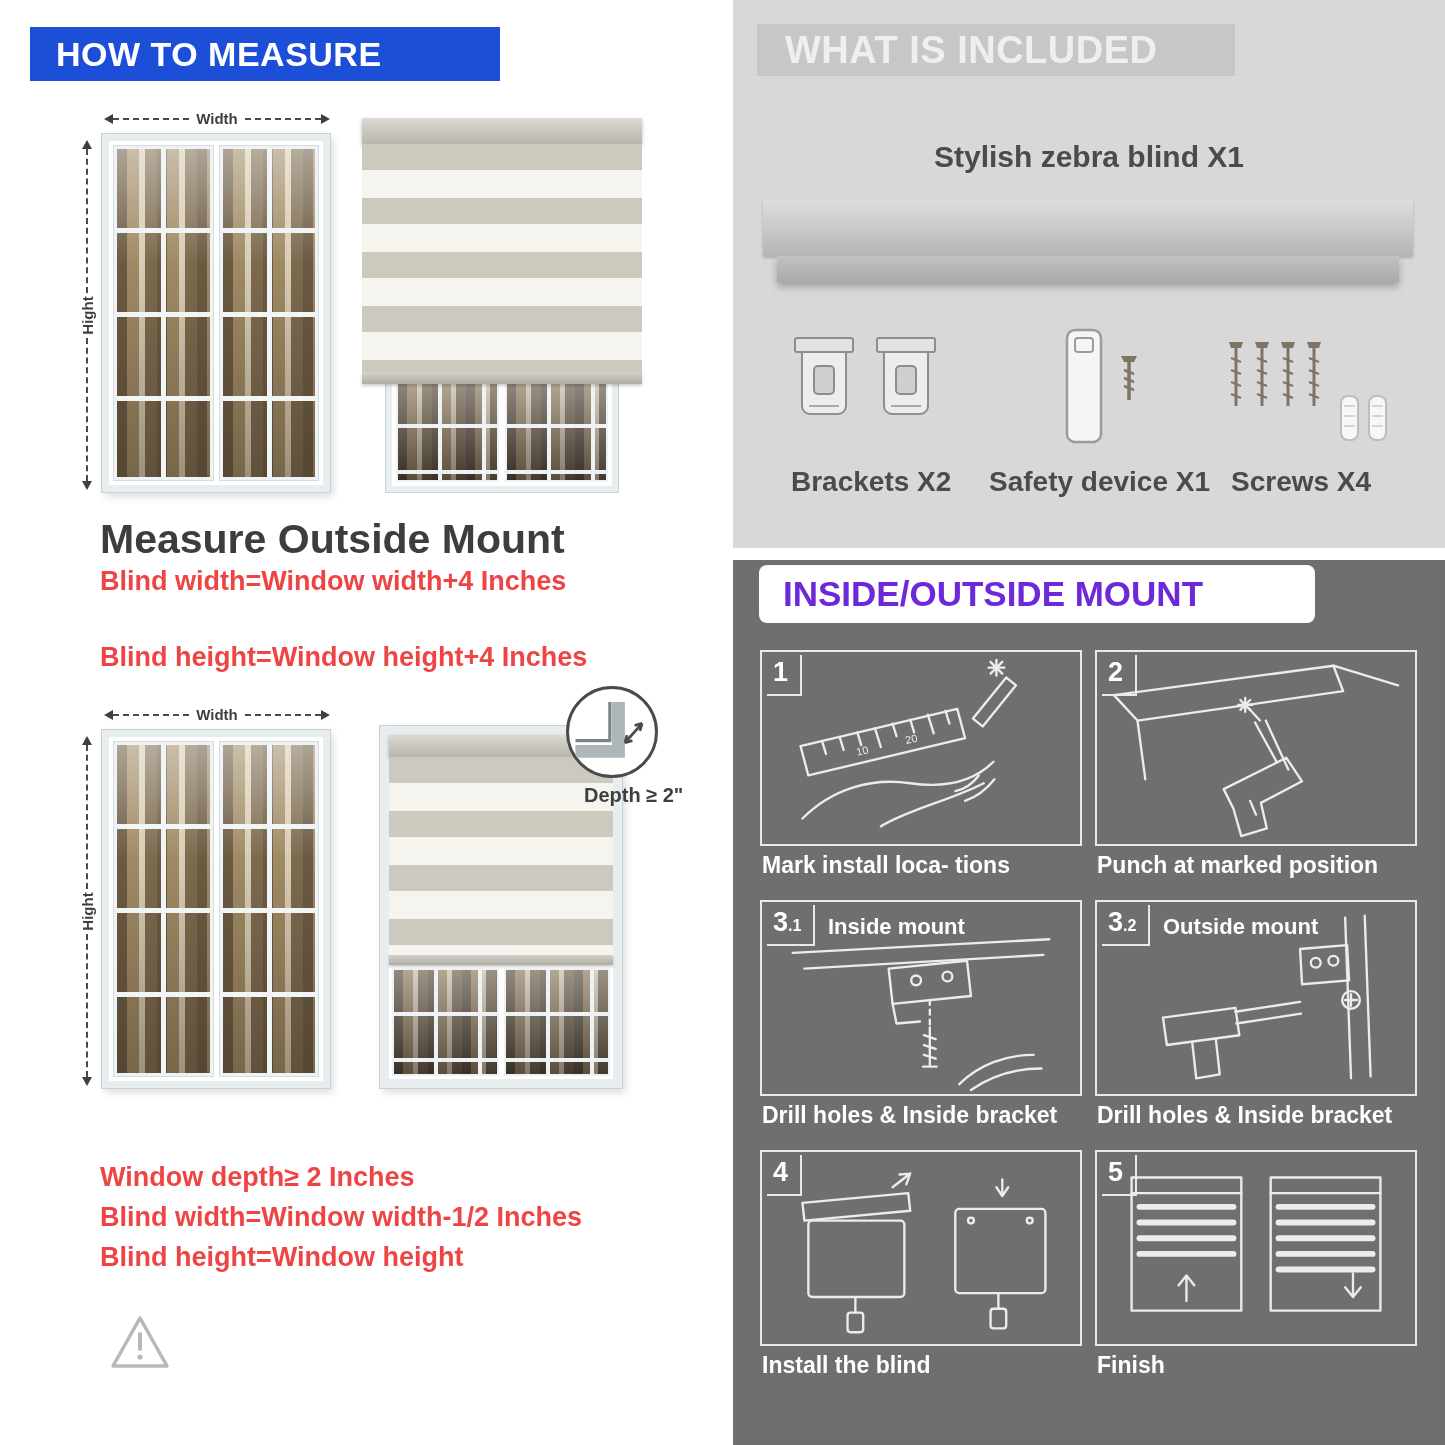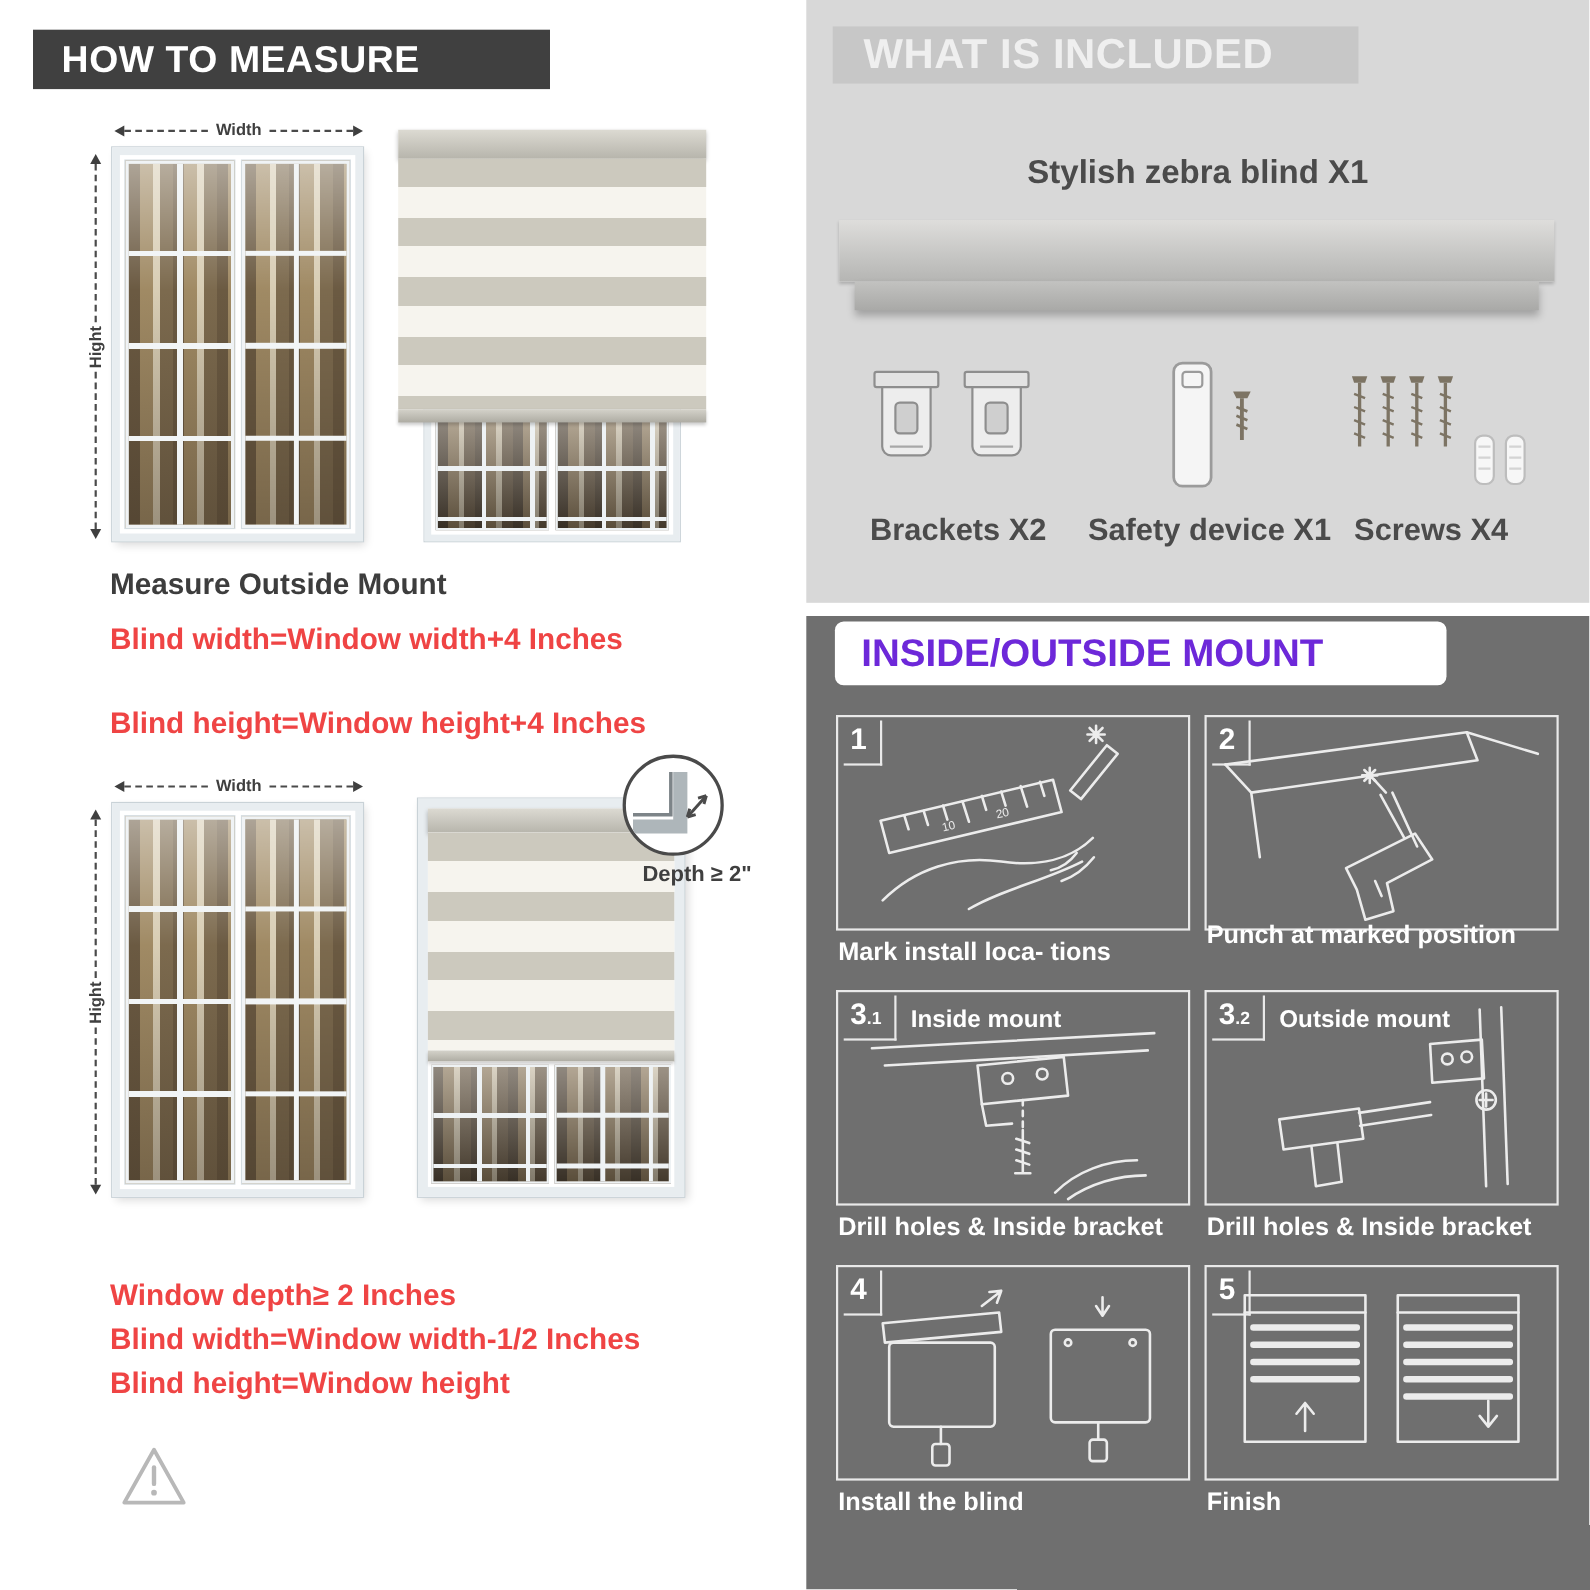--- a/index.html
+++ b/index.html
@@ -1,21 +1,21 @@
 <!DOCTYPE html>
 <html><head>
 <meta charset="utf-8">
 <style>
   html,body{margin:0;padding:0;background:#fff;}
   body{width:1445px;height:1445px;position:relative;font-family:"Liberation Sans",sans-serif;overflow:hidden;}
   .abs{position:absolute;}
 
   
   .left-half{position:absolute;left:0;top:0;width:722px;height:1445px;background:#fff;}
-  .htm-banner{position:absolute;left:30px;top:27px;width:470px;height:54px;background:#404040;color:#fff;
+  .htm-banner{position:absolute;left:30px;top:27px;width:470px;height:54px;background:#1d4ed8;color:#fff;
     font-size:34px;font-weight:bold;line-height:54px;padding-left:26px;box-sizing:border-box;letter-spacing:.5px;}
 
   
   .harrow{position:absolute;display:flex;align-items:center;color:#3f3f3f;font-size:15px;font-weight:bold;}
   .harrow .line{flex:1;border-top:2px dashed #4a4a4a;}
   .harrow .lbl{padding:0 7px;white-space:nowrap;}
   .ah{width:0;height:0;border:5px solid transparent;}
   .ah.l{border-right:9px solid #3f3f3f;border-left:none;}
   .ah.r{border-left:9px solid #3f3f3f;border-right:none;}
   .varrow{position:absolute;display:flex;flex-direction:column;align-items:center;color:#3f3f3f;font-size:15px;font-weight:bold;}
@@ -58,21 +58,21 @@
     box-shadow:0 0 0 1px #c9d2d7,3px 4px 8px rgba(0,0,0,.15);box-sizing:border-box;}
   .blindfigB .rail-top{height:22px;}
   .blindfigB .zebra{height:198px;}
   .blindfigB .rail-bot{height:10px;}
   .blindfigB .bwin{position:absolute;left:0;right:0;bottom:0;top:230px;padding:3px;display:flex;gap:5px;}
 
   .callout-circle{position:absolute;left:566px;top:686px;width:86px;height:86px;border-radius:50%;
     border:3px solid #4a4a4a;background:#fff;z-index:6;overflow:hidden;}
   .depth-note{position:absolute;left:584px;top:784px;font-size:20px;font-weight:bold;color:#3f3f3f;z-index:6;}
 
-  .h-dark{position:absolute;font-size:27px;font-weight:bold;color:#3d3d3d;}
+  .h-dark{position:absolute;font-size:41px;font-weight:bold;color:#3d3d3d;}
   .t-gray{position:absolute;font-size:27px;font-weight:bold;color:#ef4444;}
   .warn-text{position:absolute;left:180px;top:1318px;width:448px;font-size:20px;color:#a3a3a3;line-height:28px;}
 
   
   .right-top{position:absolute;left:733px;top:0;width:712px;height:548px;background:#d8d8d8;}
   .wii-banner{position:absolute;left:24px;top:24px;width:478px;height:52px;background:#c7c7c7;color:#efefef;
     font-size:38px;font-weight:bold;line-height:52px;padding-left:28px;box-sizing:border-box;letter-spacing:.5px;}
   .product-title{position:absolute;left:0;top:140px;width:100%;text-align:center;font-size:30px;font-weight:bold;color:#4b4b4b;}
   .rail1{position:absolute;left:30px;top:200px;width:650px;height:56px;
     background:linear-gradient(180deg,#dedddb,#c5c5c3 60%,#b5b5b3);box-shadow:0 2px 3px rgba(0,0,0,.2);}
@@ -284,21 +284,21 @@
         <path d="M16 44 L40 70 L250 40 L240 14"></path>
         <path d="M40 70 L48 130"></path>
         <path d="M143 54 h14 M150 47 v14 M145 49 l10 10 M155 49 l-10 10"></path>
         <path d="M128 140 L192 108 L208 132 L166 154 L172 180 L146 188 L138 160 Z"></path>
         <path d="M182 112 L160 72 M194 120 L171 70"></path>
         <path d="M165 70 L154 58"></path>
         <path d="M155 152 l6 14"></path>
       </g>
     </svg>
   </div>
-  <div class="caption" style="left:364px;top:276px;">Punch at  marked position</div>
+  <div class="caption" style="left:364px;top:292px;">Punch at  marked position</div>
 
   <div class="panel" style="left:27px;top:340px;">
     <div class="numbox">
       <span class="n">3</span><span class="sub">.1</span>
     </div>
     <div class="ptitle">Inside mount</div>
     <svg viewBox="0 0 322 196">
       <g class="lineart">
         <path d="M30 52 L292 38 M42 68 L286 54"></path>
         <path d="M128 68 L208 60 L212 96 L132 104 Z"></path>

